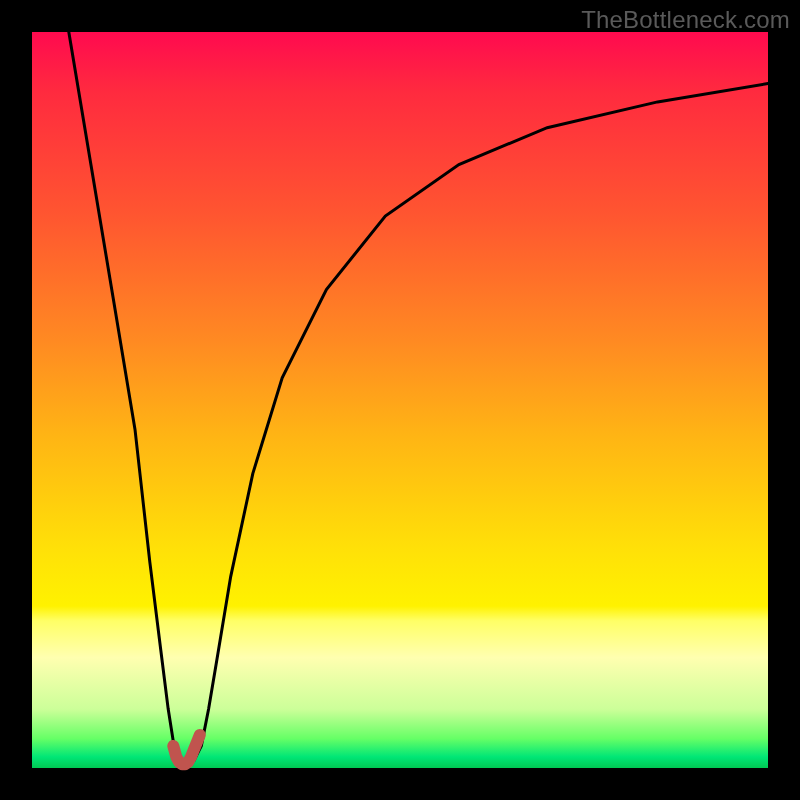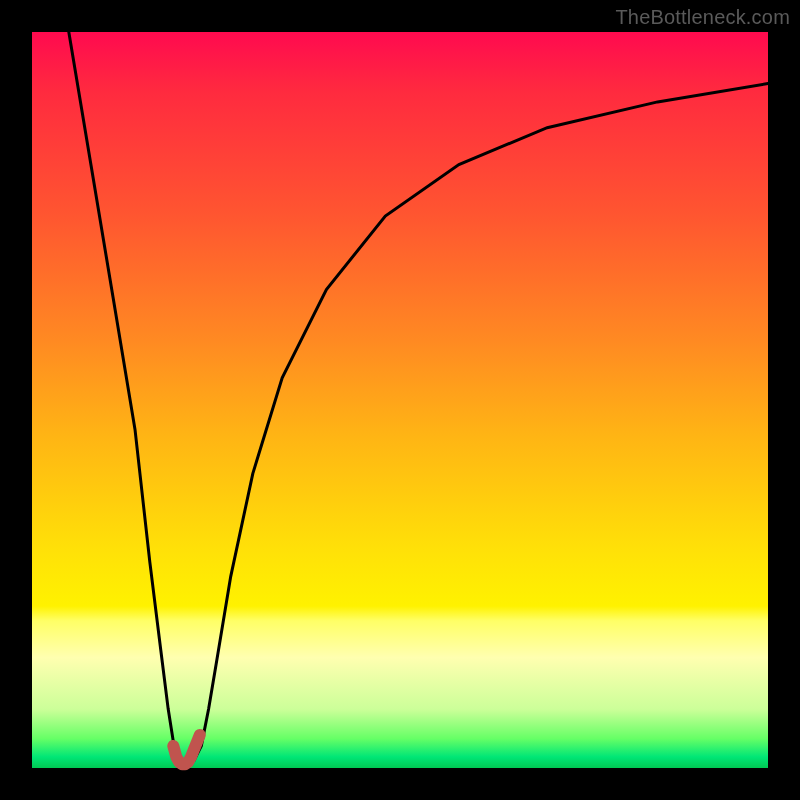--- a/index.html
+++ b/index.html
@@ -41,21 +41,21 @@
       #66ff66 96%,
       #00e676 98.5%,
       #00c853 100%
     );
   }
   .watermark {
     position: absolute;
     top: 6px;
     right: 10px;
     color: #5a5a5a;
-    font-size: 20px;
+    font-size: 24px;
     font-weight: 400;
     letter-spacing: 0.2px;
     user-select: none;
   }
   svg.curve {
     position: absolute;
     left: 32px;
     top: 32px;
     width: 736px;
     height: 736px;

